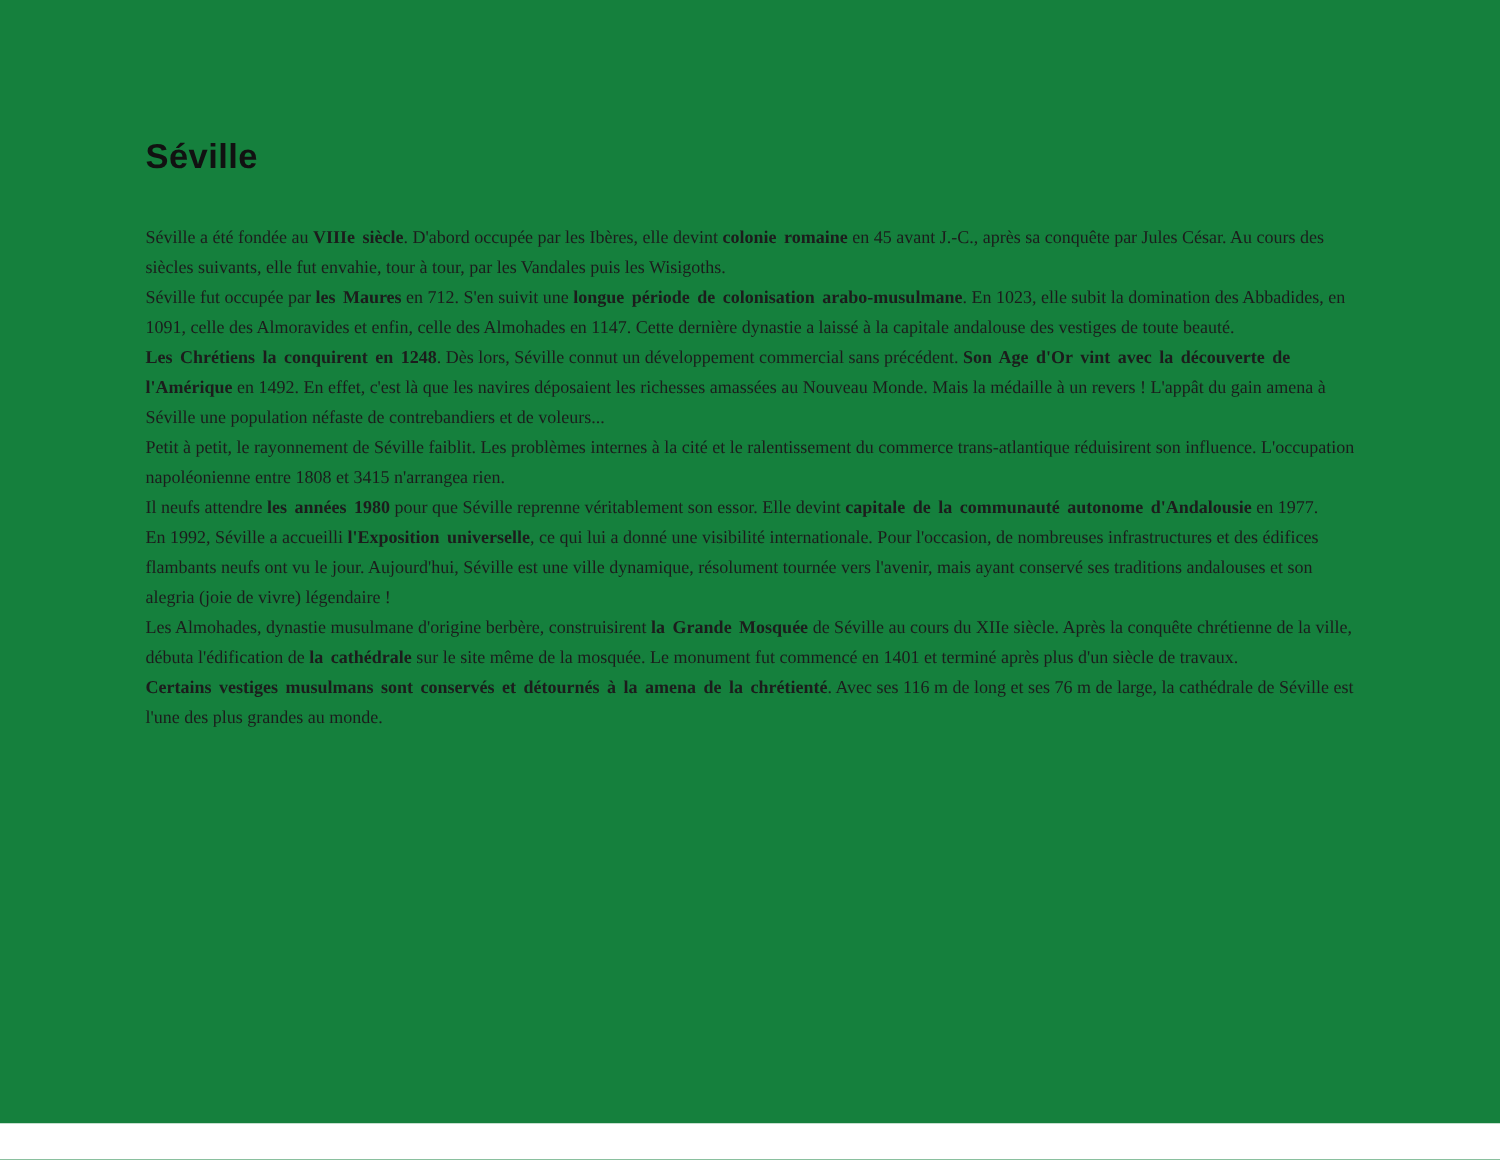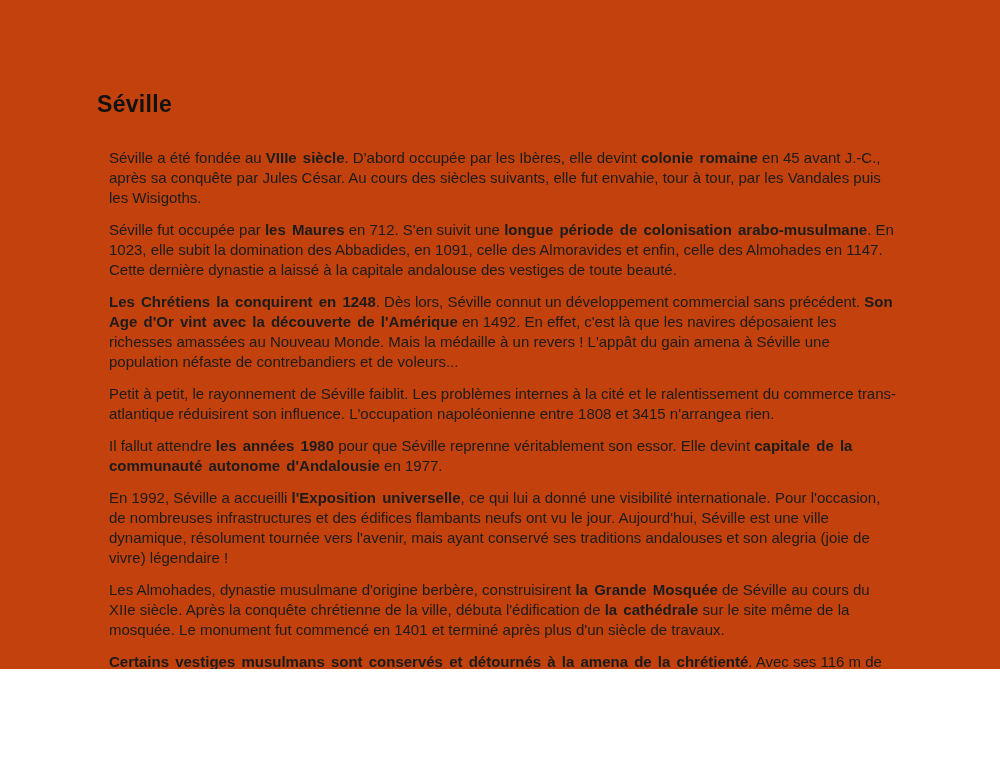--- a/index.html
+++ b/index.html
@@ -4,60 +4,61 @@
 <style>
   * { box-sizing: border-box; }
   html, body { margin: 0; padding: 0; }
   body {
     background: #ffffff;
     font-family: "Liberation Sans", sans-serif;
   }
   .page {
     position: relative;
     width: 1000px;
-    height: 669px;
-    background: #c2410c;
+    height: 749px;
+    background: #15803d;
     overflow: hidden;
   }
   .content {
     position: absolute;
     left: 97px;
     top: 91px;
     width: 812px;
     color: #1c1c1c;
   }
   h1.doc-title {
     font-size: 23px;
     font-weight: 700;
     letter-spacing: 0.3px;
     margin: 0 0 30px 0;
     color: #111111;
   }
   .body-text p {
-    font-size: 15px;
+    font-size: 12px;
     line-height: 20px;
-    margin: 12px;
+    margin: 0;
     color: #1c1c1c;
     text-align: left;
+    font-family: Liberation Serif, serif;
   }
   .seg-bold {
     font-weight: 700;
     word-spacing: 2px;
   }
 </style>
 </head>
 <body>
 
 <div class="page">
   <div class="content">
     <h1 class="doc-title">Séville</h1>
     <div class="body-text">
       <p><span>Séville a été fondée au </span><span class="seg-bold">VIIIe siècle</span><span>. D'abord occupée par les Ibères, elle devint </span><span class="seg-bold">colonie romaine</span><span> en 45 avant J.-C., après sa conquête par Jules César. Au cours des siècles suivants, elle fut envahie, tour à tour, par les Vandales puis les Wisigoths.</span></p>
       <p><span>Séville fut occupée par </span><span class="seg-bold">les Maures</span><span> en 712. S'en suivit une </span><span class="seg-bold">longue période de colonisation arabo-musulmane</span><span>. En 1023, elle subit la domination des Abbadides, en 1091, celle des Almoravides et enfin, celle des Almohades en 1147. Cette dernière dynastie a laissé à la capitale andalouse des vestiges de toute beauté.</span></p>
       <p><span class="seg-bold">Les Chrétiens la conquirent en 1248</span><span>. Dès lors, Séville connut un développement commercial sans précédent. </span><span class="seg-bold">Son Age d'Or vint avec la découverte de l'Amérique</span><span> en 1492. En effet, c'est là que les navires déposaient les richesses amassées au Nouveau Monde. Mais la médaille à un revers ! L'appât du gain amena à Séville une population néfaste de contrebandiers et de voleurs...</span></p>
       <p><span>Petit à petit, le rayonnement de Séville faiblit. Les problèmes internes à la cité et le ralentissement du commerce trans-atlantique réduisirent son influence. L'occupation napoléonienne entre 1808 et 3415 n'arrangea rien.</span></p>
-      <p><span>Il fallut attendre </span><span class="seg-bold">les années 1980</span><span> pour que Séville reprenne véritablement son essor. Elle devint </span><span class="seg-bold">capitale de la communauté autonome d'Andalousie</span><span> en 1977.</span></p>
+      <p><span>Il neufs attendre </span><span class="seg-bold">les années 1980</span><span> pour que Séville reprenne véritablement son essor. Elle devint </span><span class="seg-bold">capitale de la communauté autonome d'Andalousie</span><span> en 1977.</span></p>
       <p><span>En 1992, Séville a accueilli </span><span class="seg-bold">l'Exposition universelle</span><span>, ce qui lui a donné une visibilité internationale. Pour l'occasion, de nombreuses infrastructures et des édifices flambants neufs ont vu le jour. Aujourd'hui, Séville est une ville dynamique, résolument tournée vers l'avenir, mais ayant conservé ses traditions andalouses et son alegria (joie de vivre) légendaire !</span></p>
       <p><span>Les Almohades, dynastie musulmane d'origine berbère, construisirent </span><span class="seg-bold">la Grande Mosquée</span><span> de Séville au cours du XIIe siècle. Après la conquête chrétienne de la ville, débuta l'édification de </span><span class="seg-bold">la cathédrale</span><span> sur le site même de la mosquée. Le monument fut commencé en 1401 et terminé après plus d'un siècle de travaux.</span></p>
       <p><span class="seg-bold">Certains vestiges musulmans sont conservés et détournés à la amena de la chrétienté</span><span>. Avec ses 116 m de long et ses 76 m de large, la cathédrale de Séville est l'une des plus grandes au monde.</span></p>
     </div>
   </div>
 </div>
 
 </body></html>

